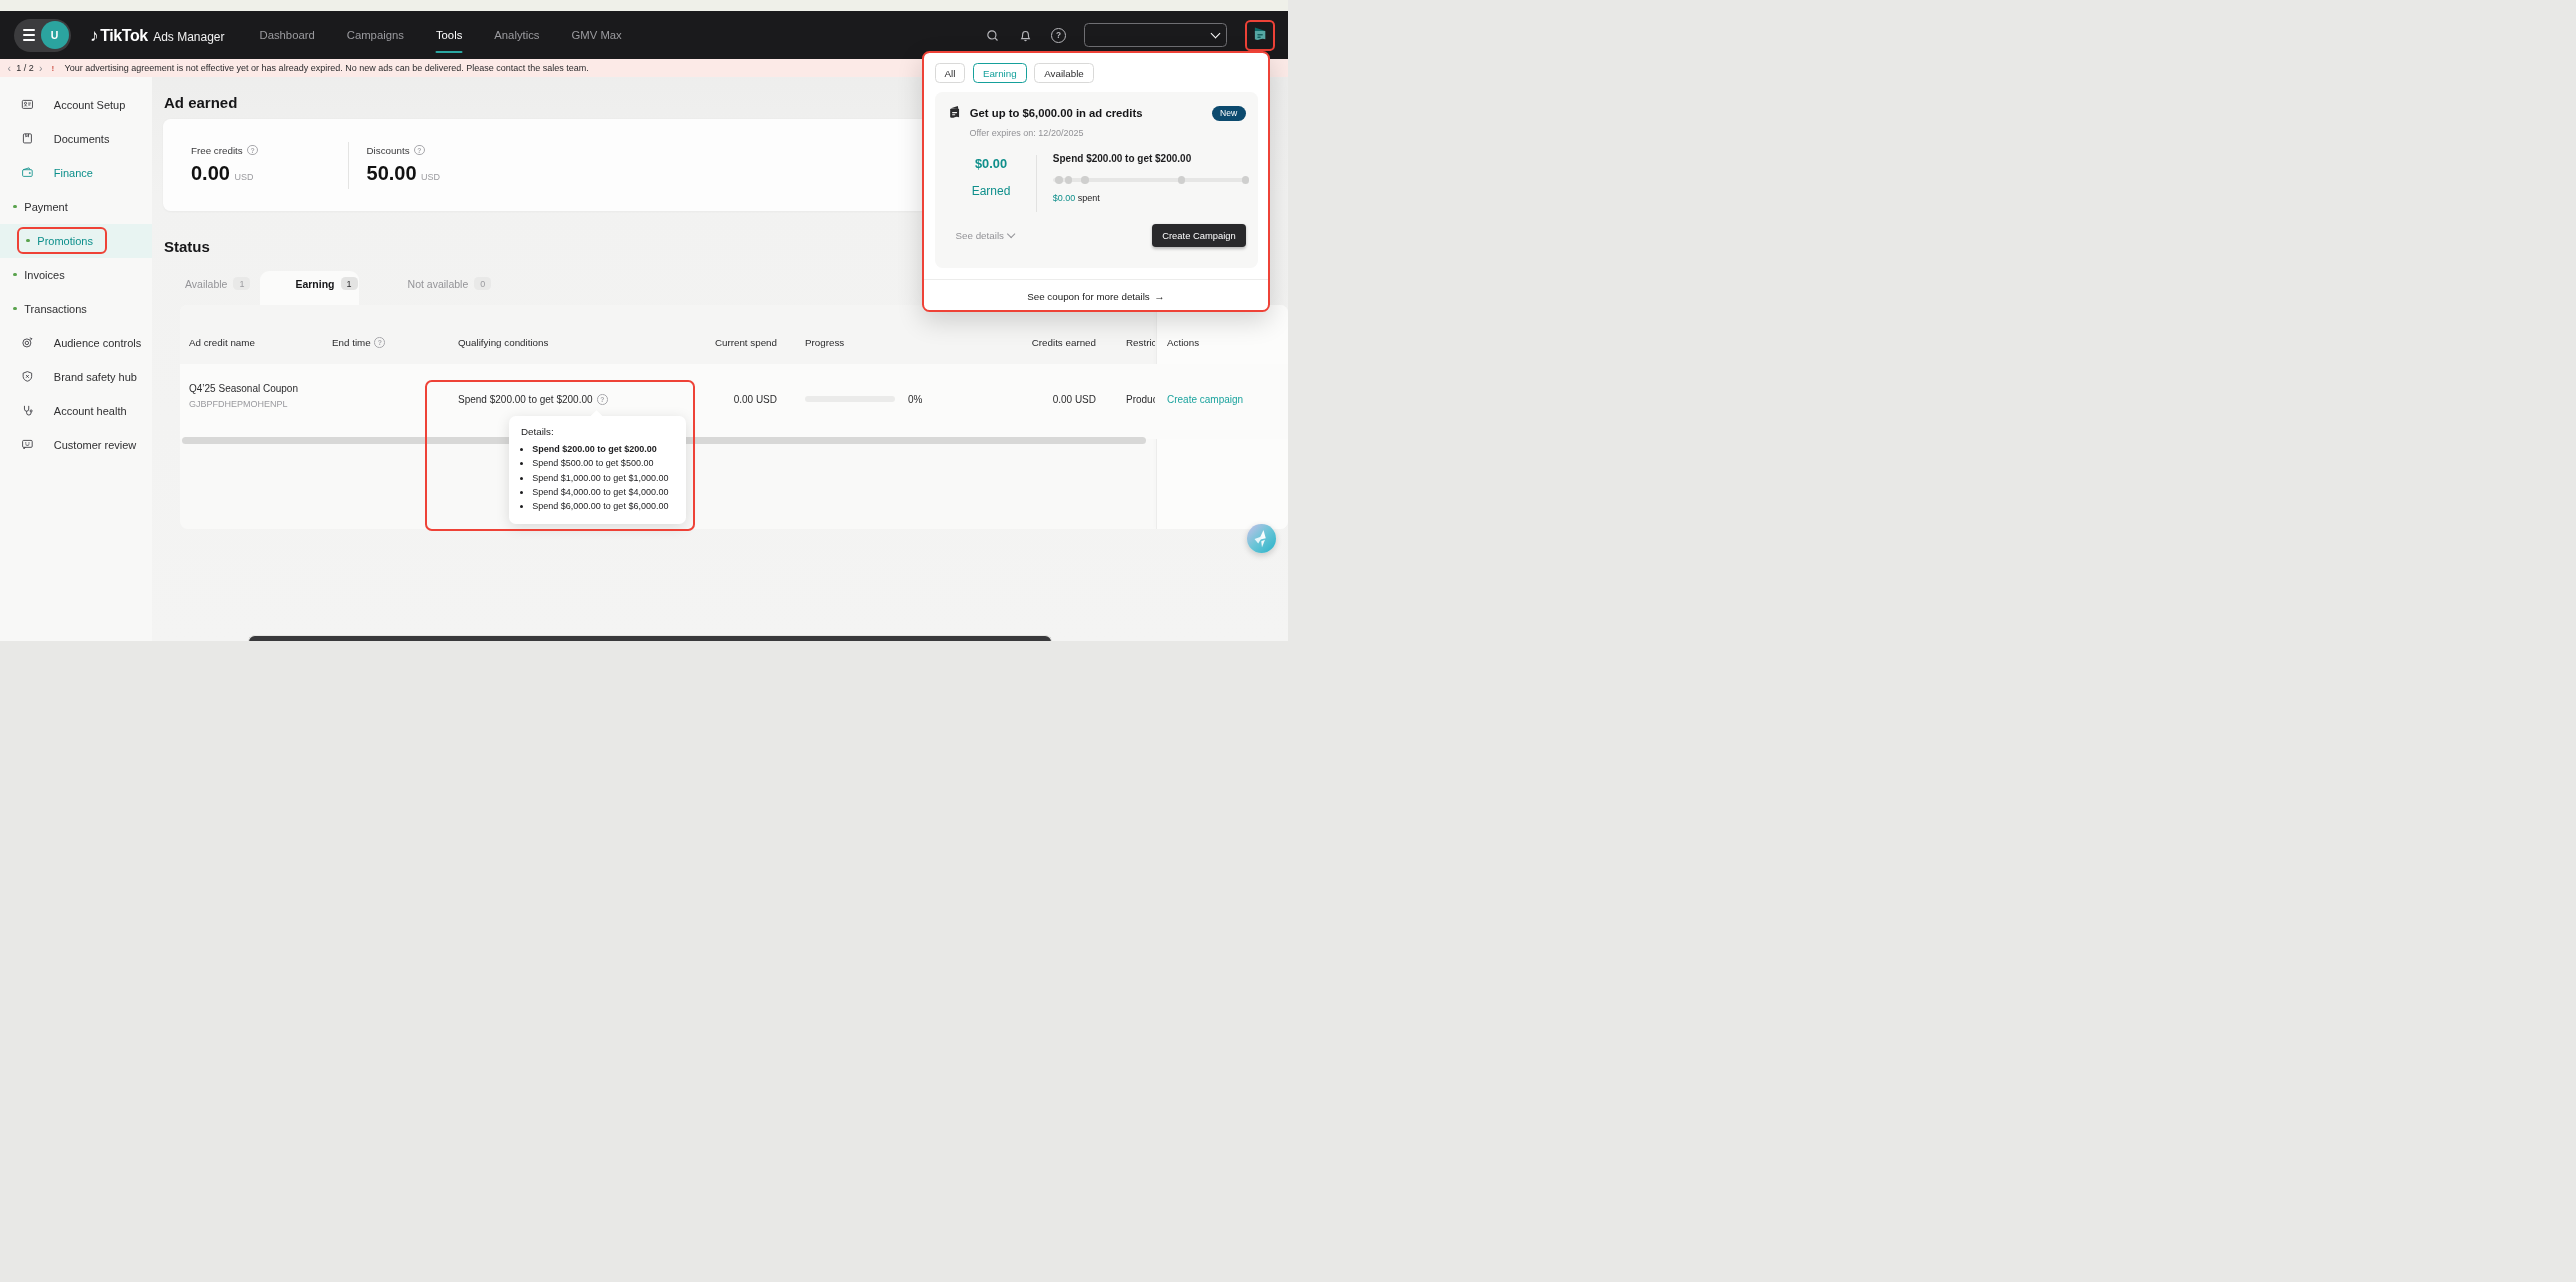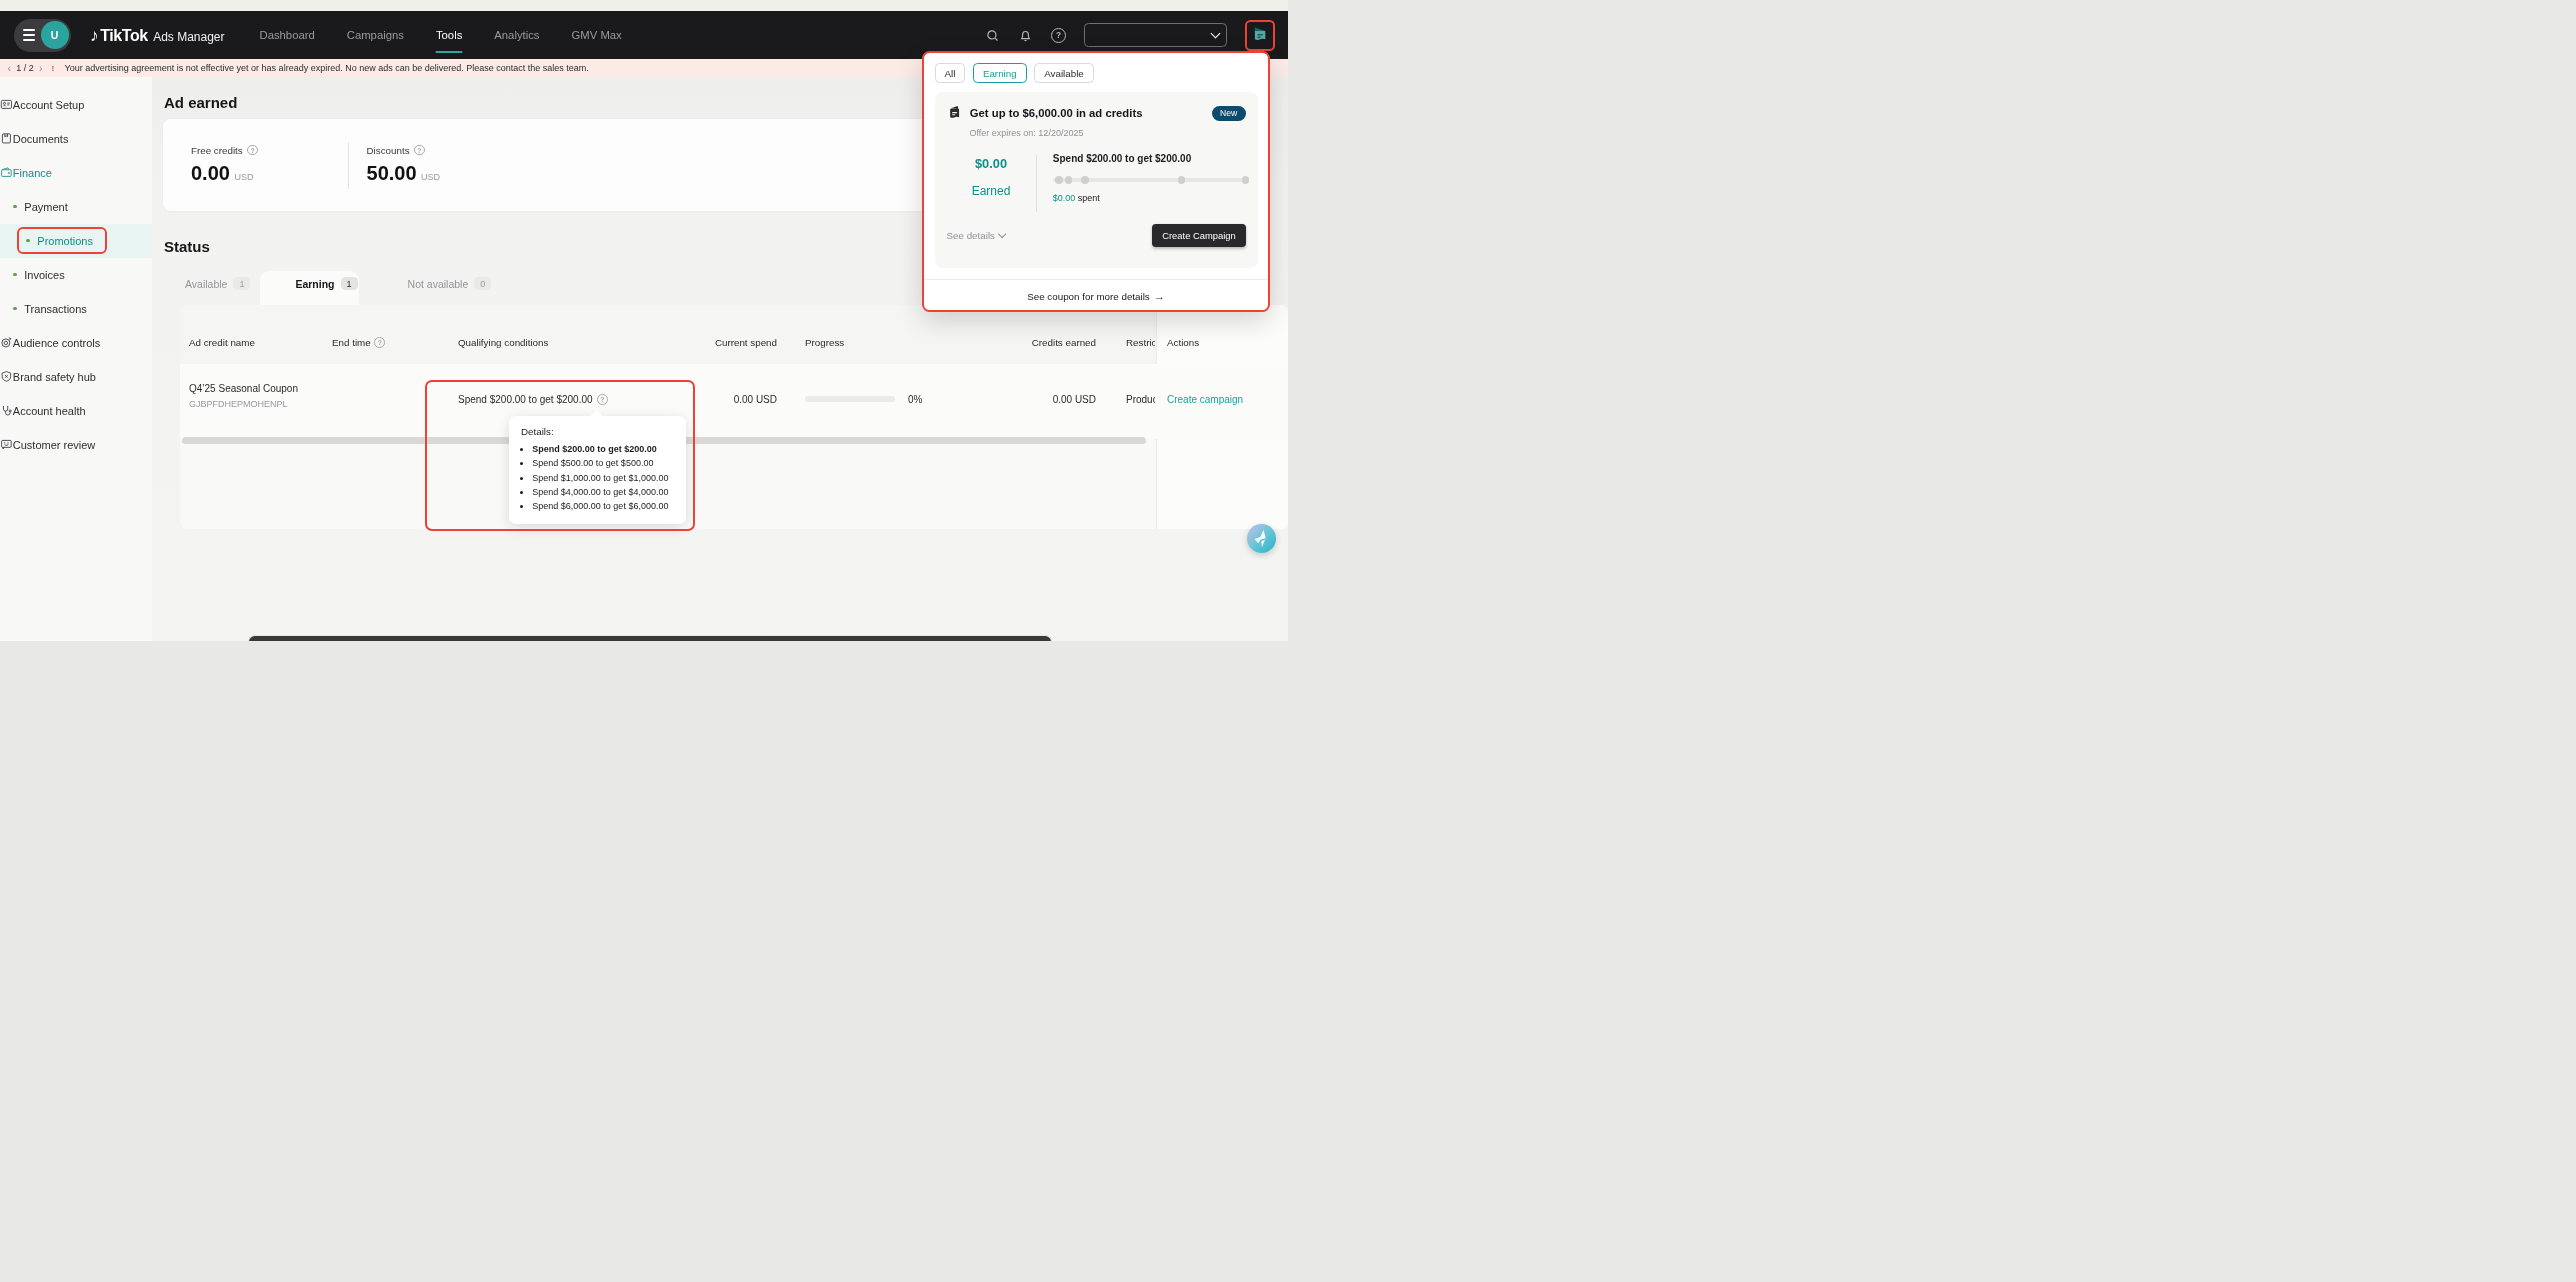--- a/index.html
+++ b/index.html
@@ -37,21 +37,21 @@
   .banner{position:absolute;left:0;top:59px;width:100%;height:18px;background:#fceae7;display:flex;align-items:center;
           padding-left:7.5px;box-sizing:border-box;gap:5.3px;}
   .pg-arrow{color:#8a8a8e;font-size:10.5px;line-height:1;cursor:pointer;}
   .pg-num{font-size:9px;color:#2b2b2d;}
   .warn-ic{position:relative;width:11.3px;height:9.8px;}
   .warn-ic .tri{width:0;height:0;border-left:5.3px solid transparent;border-right:5.3px solid transparent;border-bottom:9px solid #f3b3ae;}
   .warn-ic .bang{position:absolute;left:3.8px;top:1.5px;color:#c53a2e;font-size:6.8px;font-weight:bold;}
   .banner .msg{font-size:9px;color:#2b2b2d;}
   
   .sidebar{position:absolute;left:0;top:77px;bottom:0;width:152px;background:#f8f8f7;padding-top:10.5px;box-sizing:border-box;}
-  .side-item{height:34px;display:flex;align-items:center;gap:0;padding-left:0;font-size:11px;color:#2f2f31;cursor:pointer;}
+  .side-item{height:34px;display:flex;align-items:center;gap:20px;padding-left:21px;font-size:11px;color:#2f2f31;cursor:pointer;}
   .side-item svg{flex:0 0 auto;}
   .side-item.teal{color:#0c8f8b;font-weight:500;}
   .sub{padding-left:0;height:34px;display:flex;align-items:center;cursor:pointer;}
   .sub .inner{display:flex;align-items:center;gap:7.5px;padding-left:13px;font-size:11px;color:#2f2f31;}
   .bullet{width:3.8px;height:3.8px;border-radius:50%;background:#5aa34e;}
   .sub.selected{background:#e8f4f2;}
   .sub.selected .inner{padding:5.3px 12px 5.3px 7.5px;margin-left:16.5px;border:2.3px solid #ee4237;border-radius:6px;color:#0c8f8b;font-weight:500;}
   
   .main{position:absolute;left:152px;top:77px;right:0;bottom:0;}
   .h1{position:absolute;font-size:15px;font-weight:bold;color:#161618;}
@@ -111,21 +111,21 @@
   .earned-block{width:89px;text-align:center;padding-top:3px;}
   .earned-val{font-size:12.8px;font-weight:bold;color:#0f8f8b;}
   .earned-lab{font-size:12px;color:#0f8f8b;margin-top:12.8px;}
   .offer-vdiv{width:0.8px;background:#e2e2e1;height:57px;margin-top:1.5px;}
   .cond-block{flex:1;padding-left:16.5px;}
   .cond{font-size:10px;font-weight:bold;color:#1c1c1e;}
   .track{position:relative;margin-top:13.5px;height:3.8px;border-radius:2.3px;background:#e6e6e5;}
   .track .dot{position:absolute;top:-1.9px;width:7.5px;height:7.5px;border-radius:50%;background:#cfcfce;}
   .spent{margin-top:11.3px;font-size:9px;color:#1c1c1e;}
   .spent .tealv{color:#0f8f8b;}
-  .offer-foot{display:flex;margin-top:12px;}
+  .offer-foot{display:flex;margin-top:12px;margin-left:9px;}
   .see-details{font-size:9.8px;color:#939397;display:flex;align-items:center;gap:3.8px;cursor:pointer;}
   .chev-g{width:5.3px;height:5.3px;border-right:1.2px solid #939397;border-bottom:1.2px solid #939397;transform:rotate(45deg);margin-top:-2.3px;}
   .btn-dark{margin-left:auto;background:#29292b;color:#fff;font-size:9.4px;padding:6px 9.8px;border-radius:3.8px;cursor:pointer;
             box-shadow:0 1.5px 3px rgba(0,0,0,.25);}
   .popup-divider{border-top:0.8px solid #ececeb;margin:10.5px -10.5px 0;}
   .popup-footer{text-align:center;padding:9.8px 0 0;font-size:9.8px;color:#222;cursor:pointer;}
   .popup-footer .arr{margin-left:4.5px;font-size:10.5px;}
   
   .assistant{position:absolute;left:1247px;top:524px;width:28.5px;height:28.5px;border-radius:50%;cursor:pointer;
              background:linear-gradient(135deg,#cabfe9 0%,#6cc5d7 48%,#27b2c8 100%);box-shadow:0 2.3px 6px rgba(0,0,0,.18);

